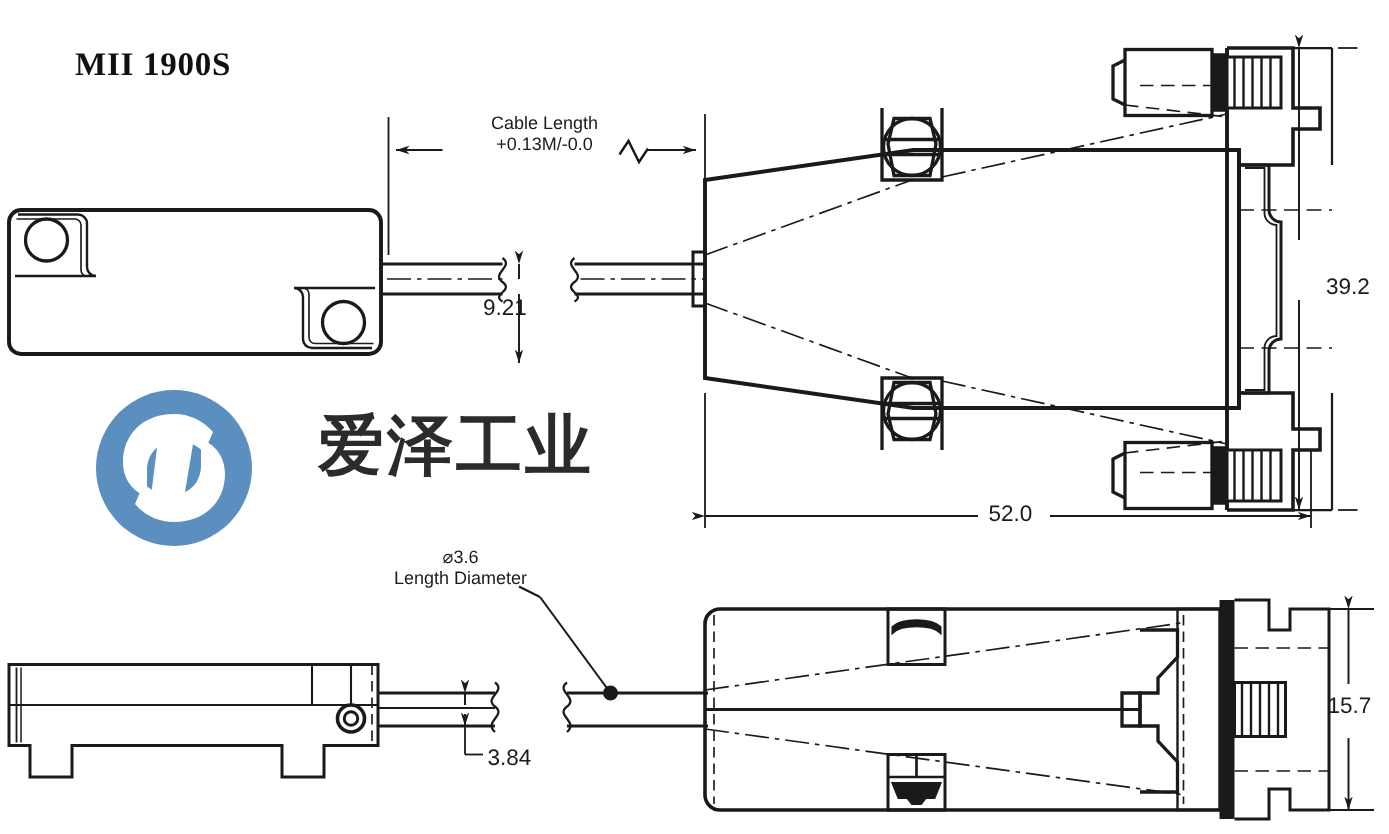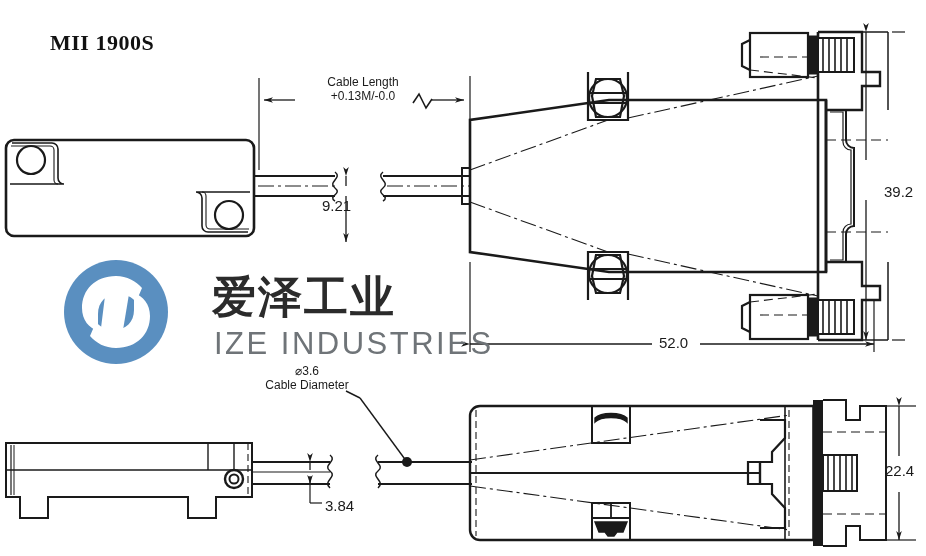--- a/index.html
+++ b/index.html
@@ -329,35 +329,34 @@
 
 <div id="title">MII 1900S</div>
 
 <div class="note-label" style="left:288px; top:76px; width:150px;">
   <span>Cable Length</span><br>
   <span>+0.13M/-0.0</span>
 </div>
 
 <div class="note-label" style="left:232px; top:365px; width:150px;">
   <span>⌀3.6</span><br>
-  <span>Cable Diameter</span>
+  <span>Length Diameter</span>
 </div>
 
 <div class="dim-label" style="left:322px; top:197px;">9.21</div>
 
 <div class="dim-label" style="left:884px; top:166px;margin-top:17px;">39.2</div>
 
 <div class="dim-label" style="left:659px; top:334px;">52.0</div>
 
 <div class="dim-label" style="left:325px; top:497px;">3.84</div>
 
-<div class="dim-label" style="left:885px; top:462px;">22.4</div>
+<div class="dim-label" style="left:885px; top:462px;">15.7</div>
 
 <div id="watermark">
   <svg id="wm-logo" viewBox="0 0 108 108">
     <circle cx="54" cy="54" r="52" fill="#5a8fc0"></circle>
     <path d="M54 18 C33 18 20 32 20 50 C20 62 27 70 36 73 L36 56 C36 44 44 36 56 36 C64 36 70 39 74 44 L80 30 C74 23 65 18 54 18 Z" fill="#ffffff"></path>
     <path d="M54 90 C75 90 88 76 88 58 C88 46 81 38 72 35 L72 52 C72 64 64 72 52 72 C44 72 38 69 34 64 L28 78 C34 85 43 90 54 90 Z" fill="#ffffff"></path>
     <path d="M44 30 L68 30 L60 78 L38 78 Z" fill="#ffffff"></path>
   </svg>
   <div id="wm-cn">爱泽工业</div>
-  <div id="wm-en">IZE INDUSTRIES</div>
 </div>
 
 </body></html>

